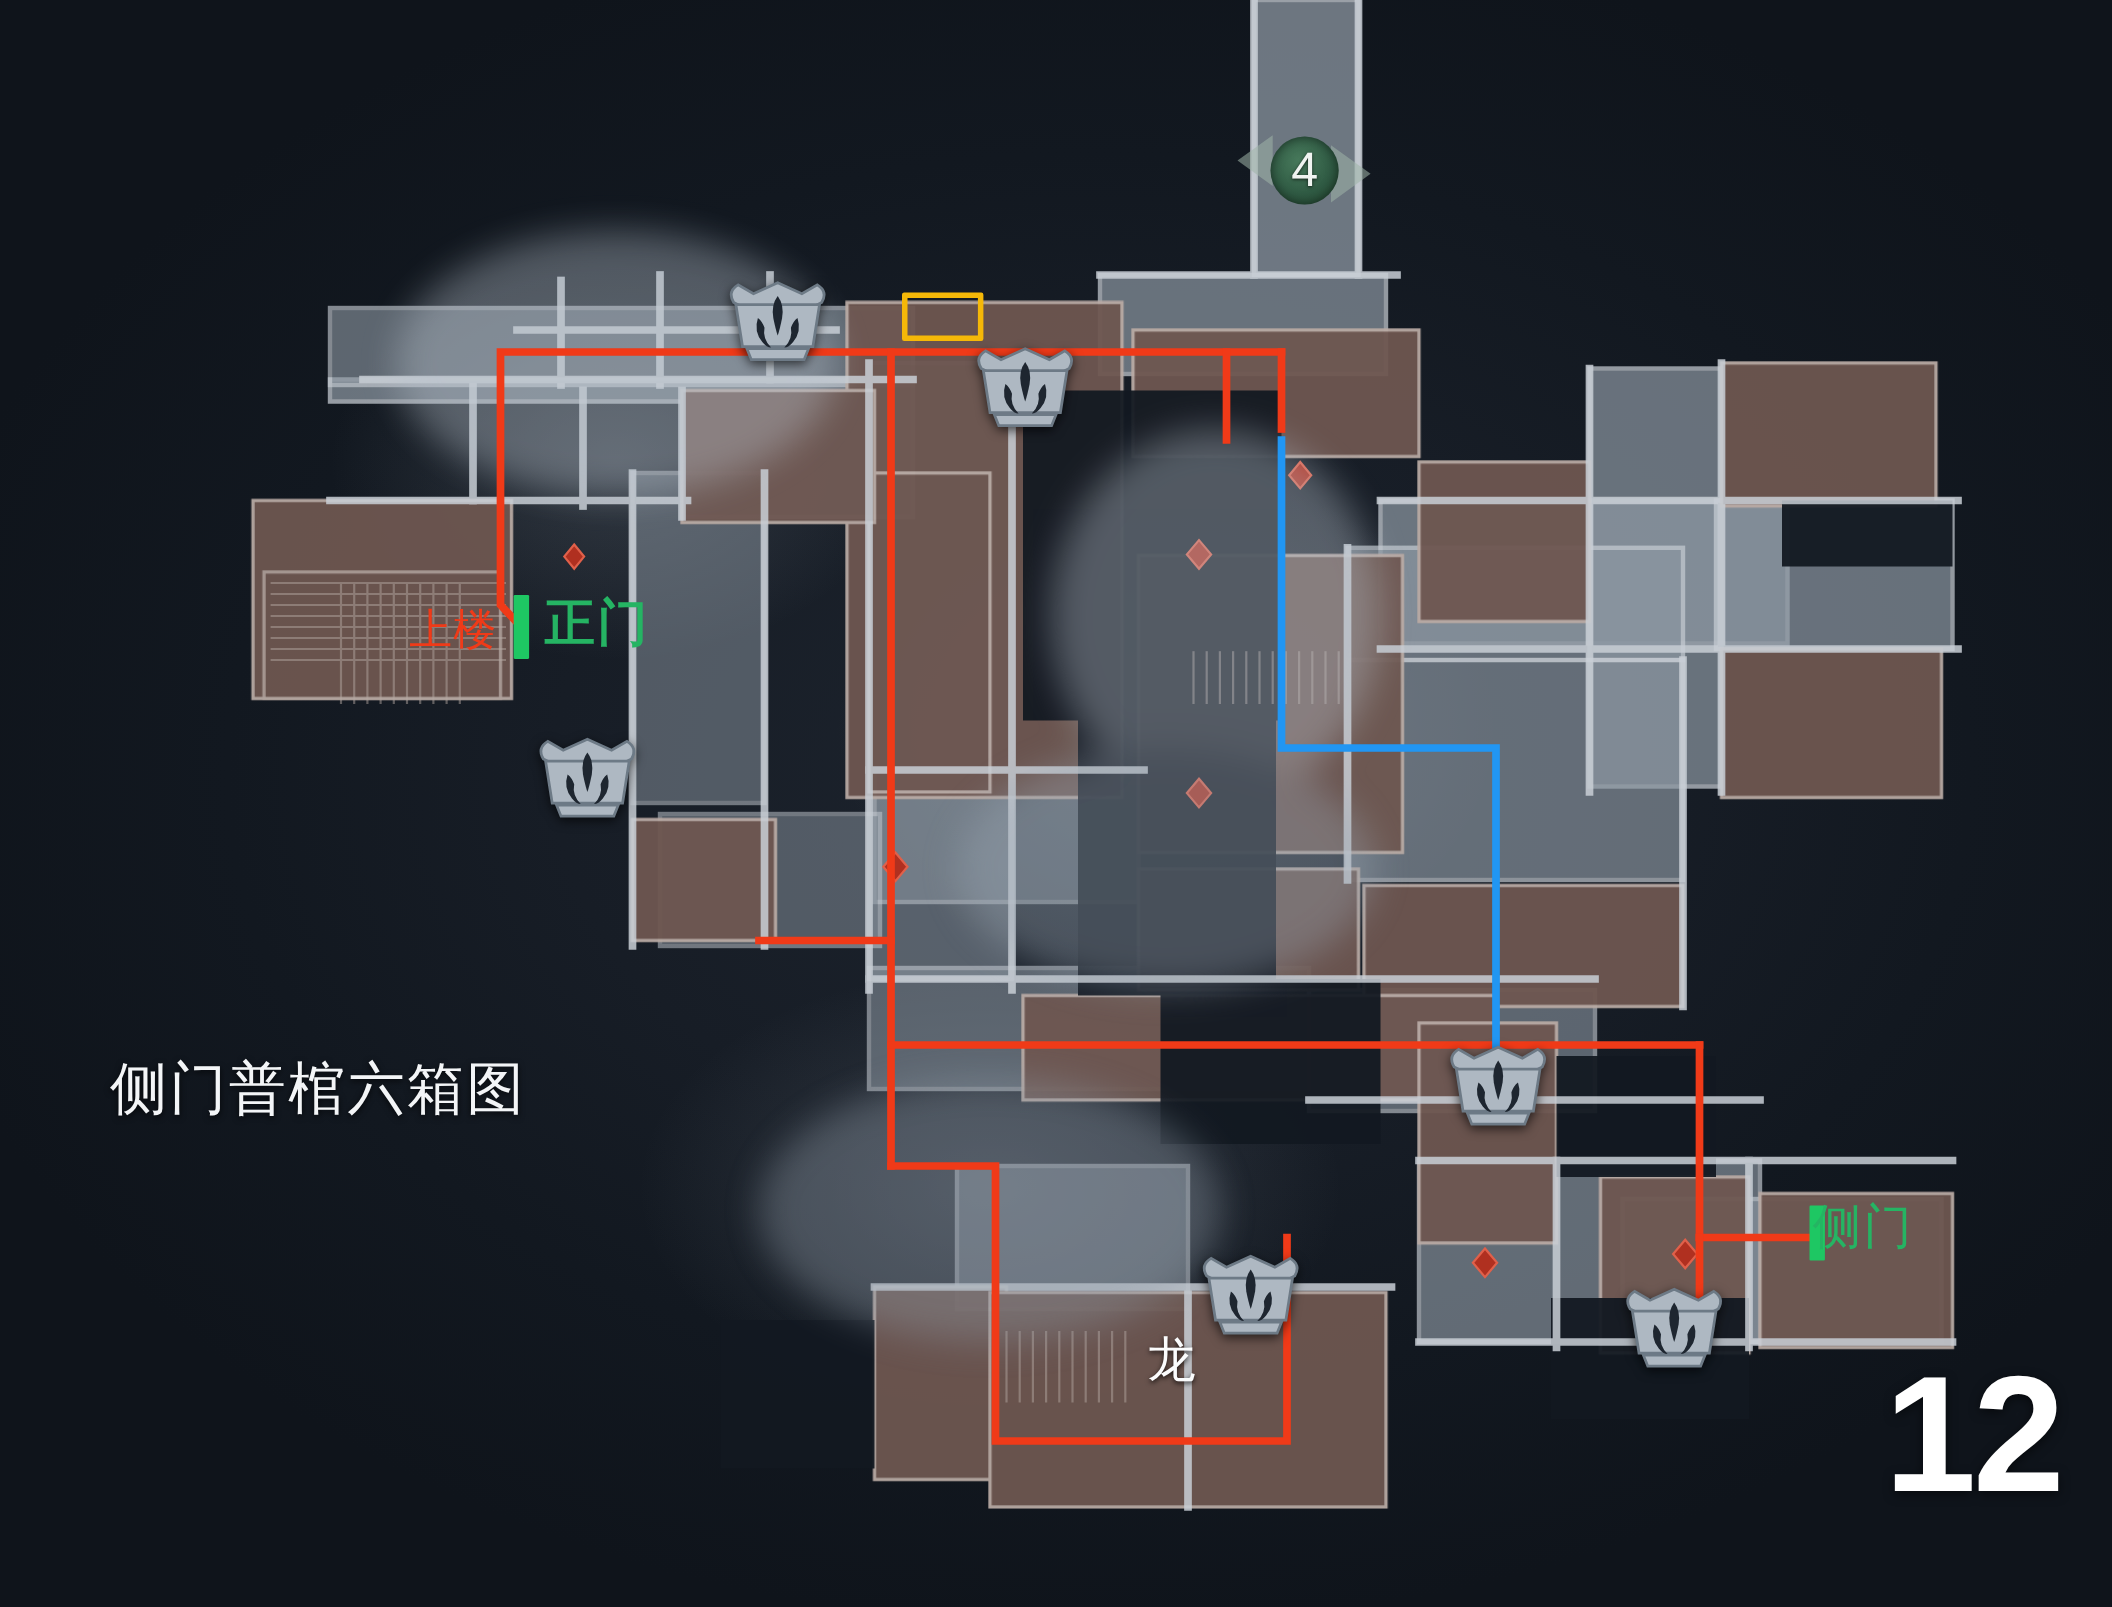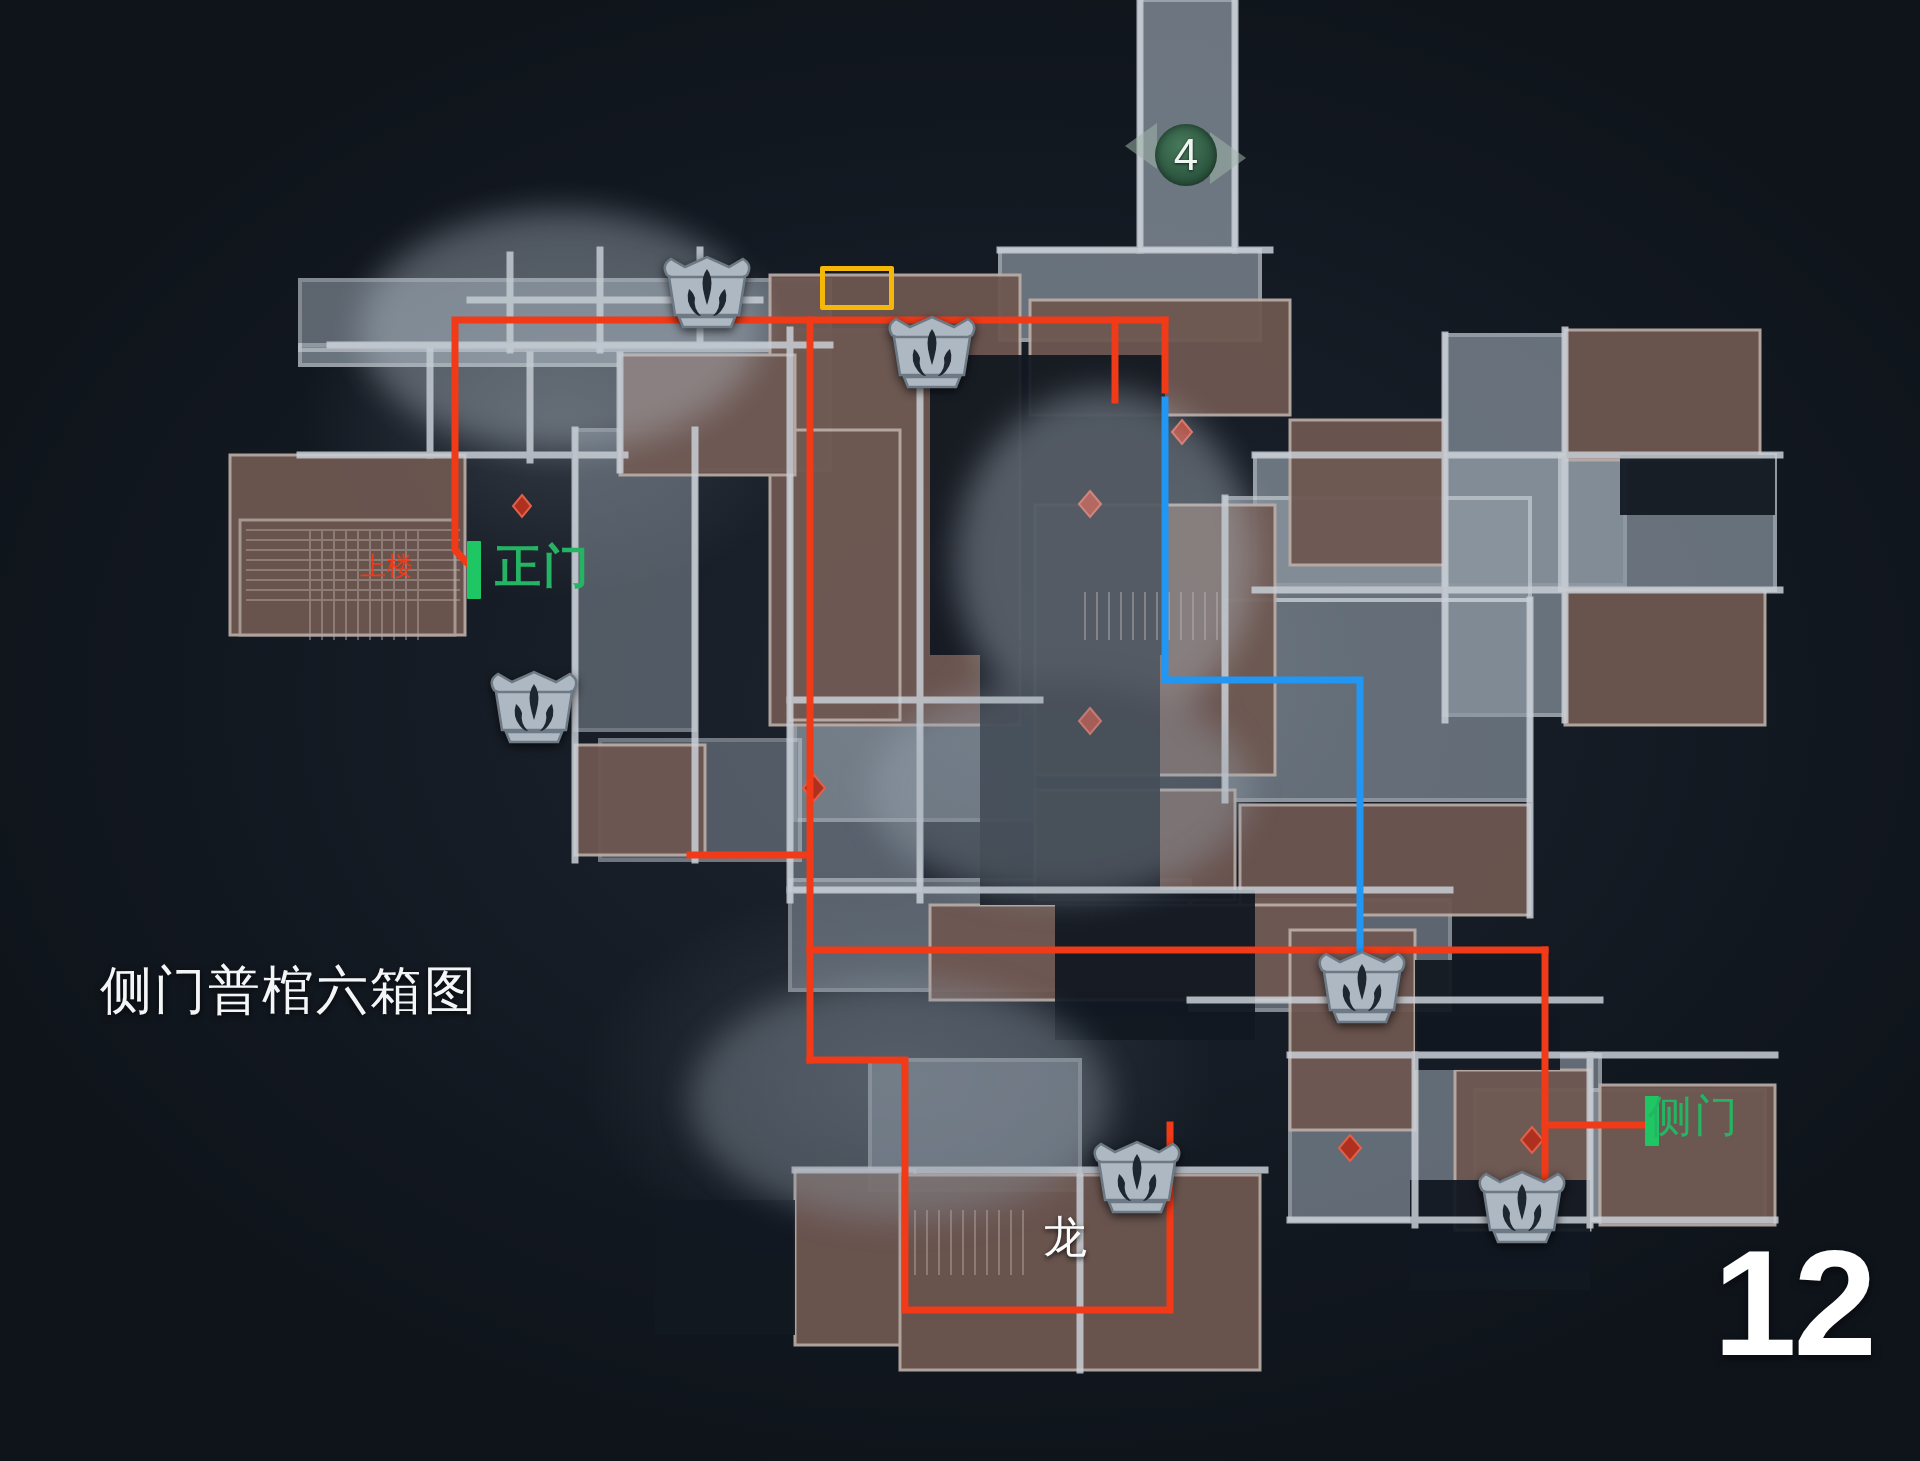--- a/index.html
+++ b/index.html
@@ -28,22 +28,22 @@
     font-weight: 400;
   }
   #title-label {
     left: 100px; top: 964px;
     font-size: 52px;
     color: #f3f5f7;
     letter-spacing: 2px;
     text-shadow: 0 2px 6px rgba(0,0,0,.75);
   }
   #upstairs-label {
-    left: 360px; top: 553px;
-    font-size: 26px;
+    left: 372px; top: 553px;
+    font-size: 39px;
     color: #f03a18;
     letter-spacing: 1px;
   }
   #front-gate-label {
     left: 495px; top: 543px;
     font-size: 46px;
     color: #25b463;
     letter-spacing: 2px;
     font-weight: bold;
   }

